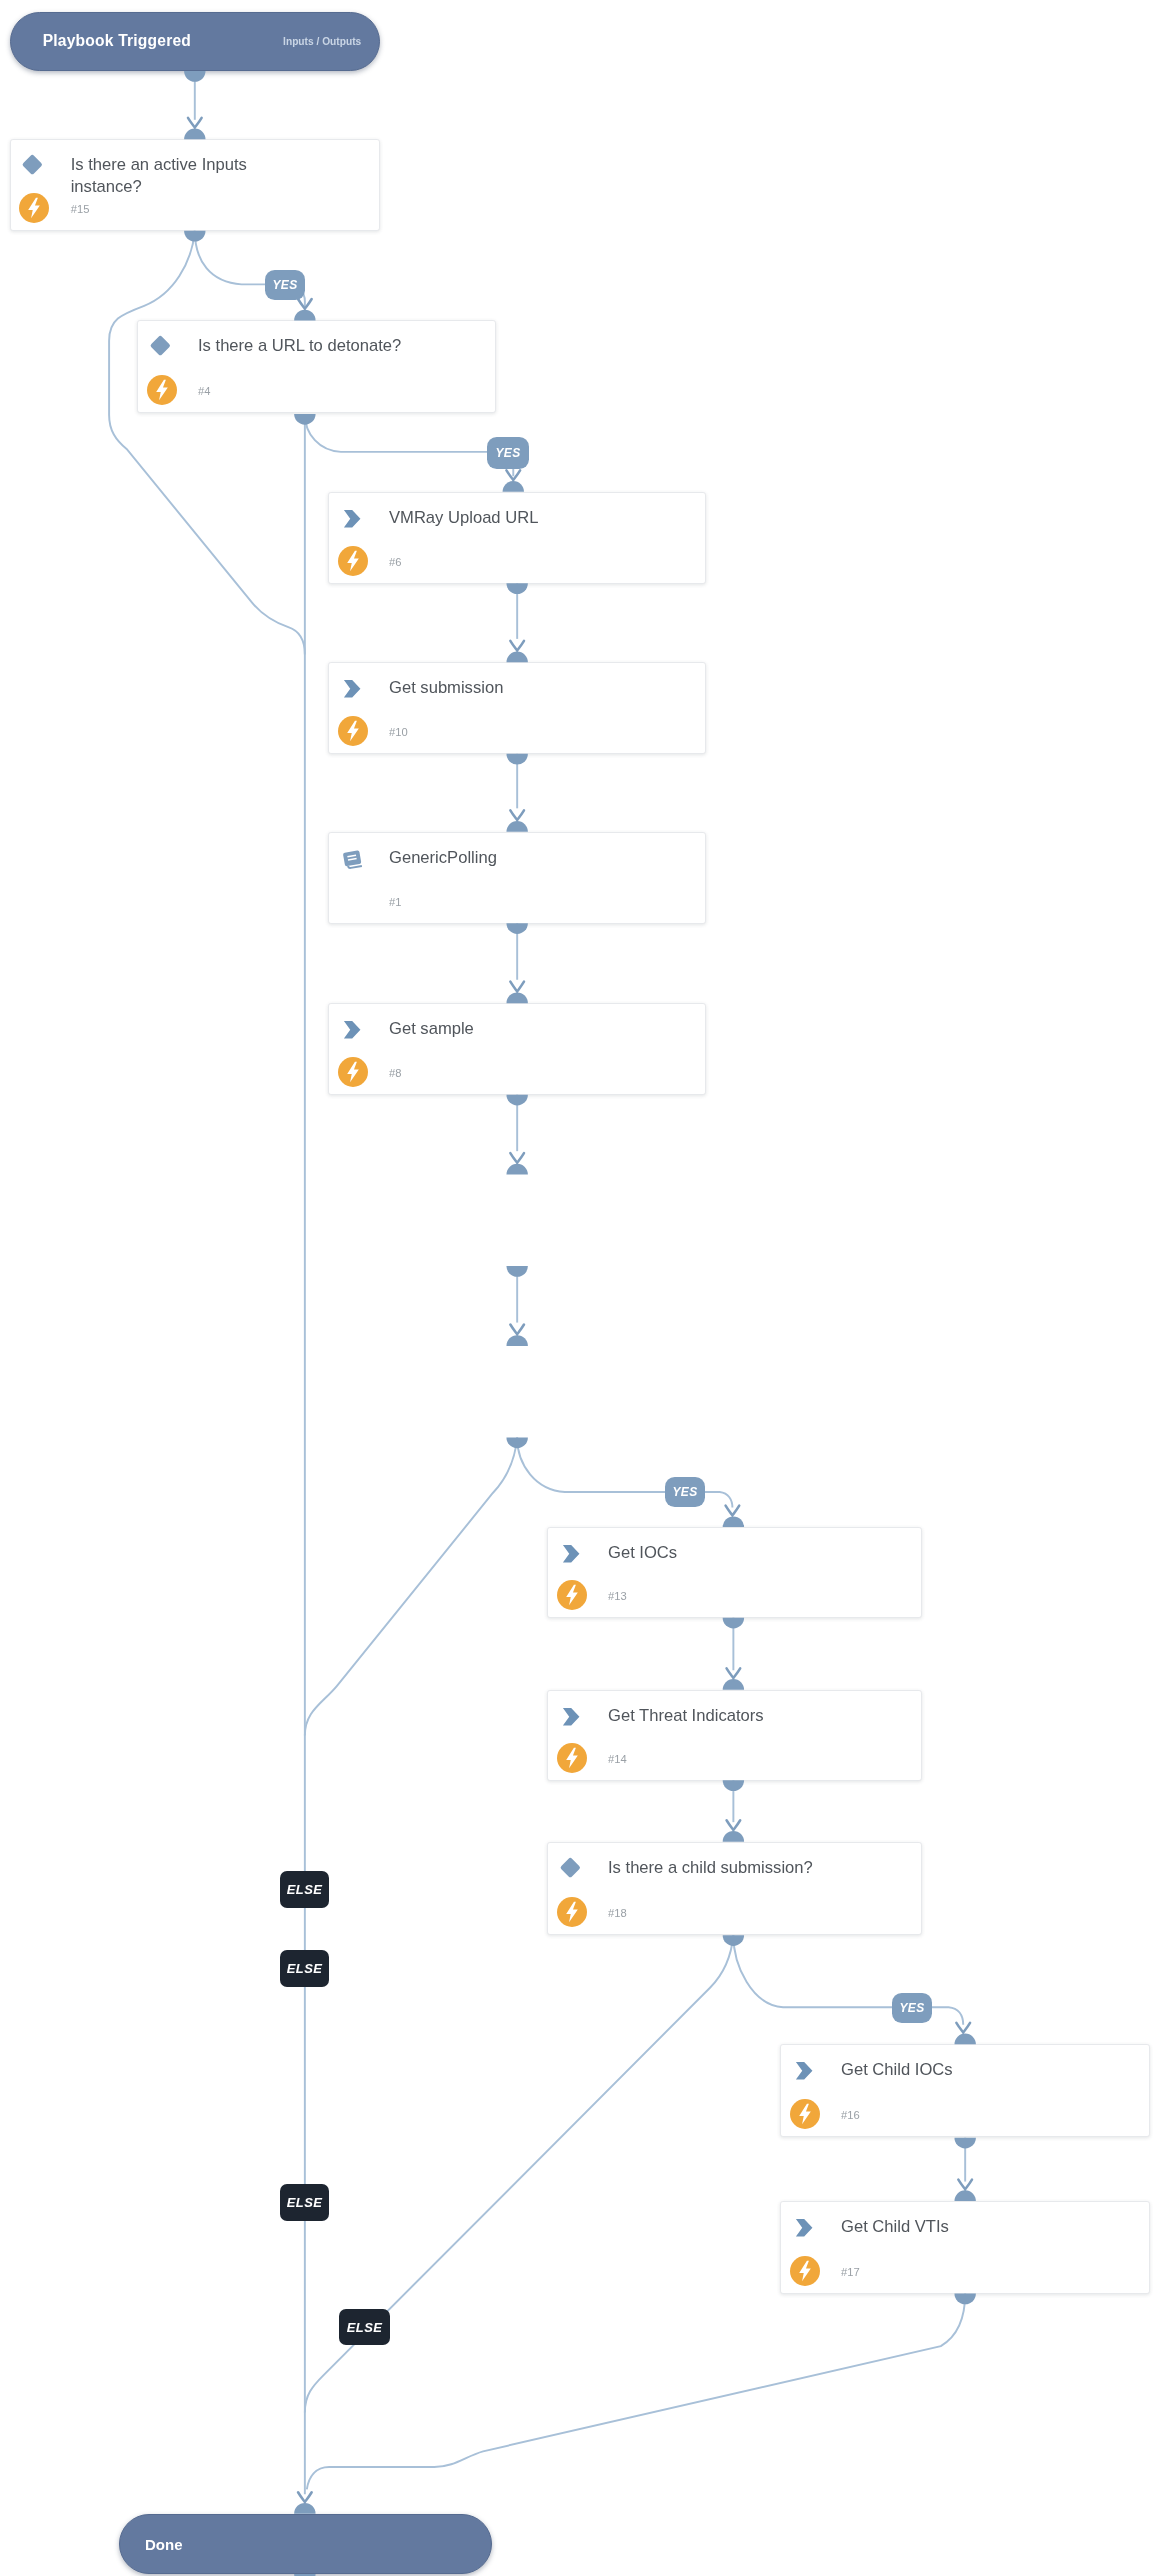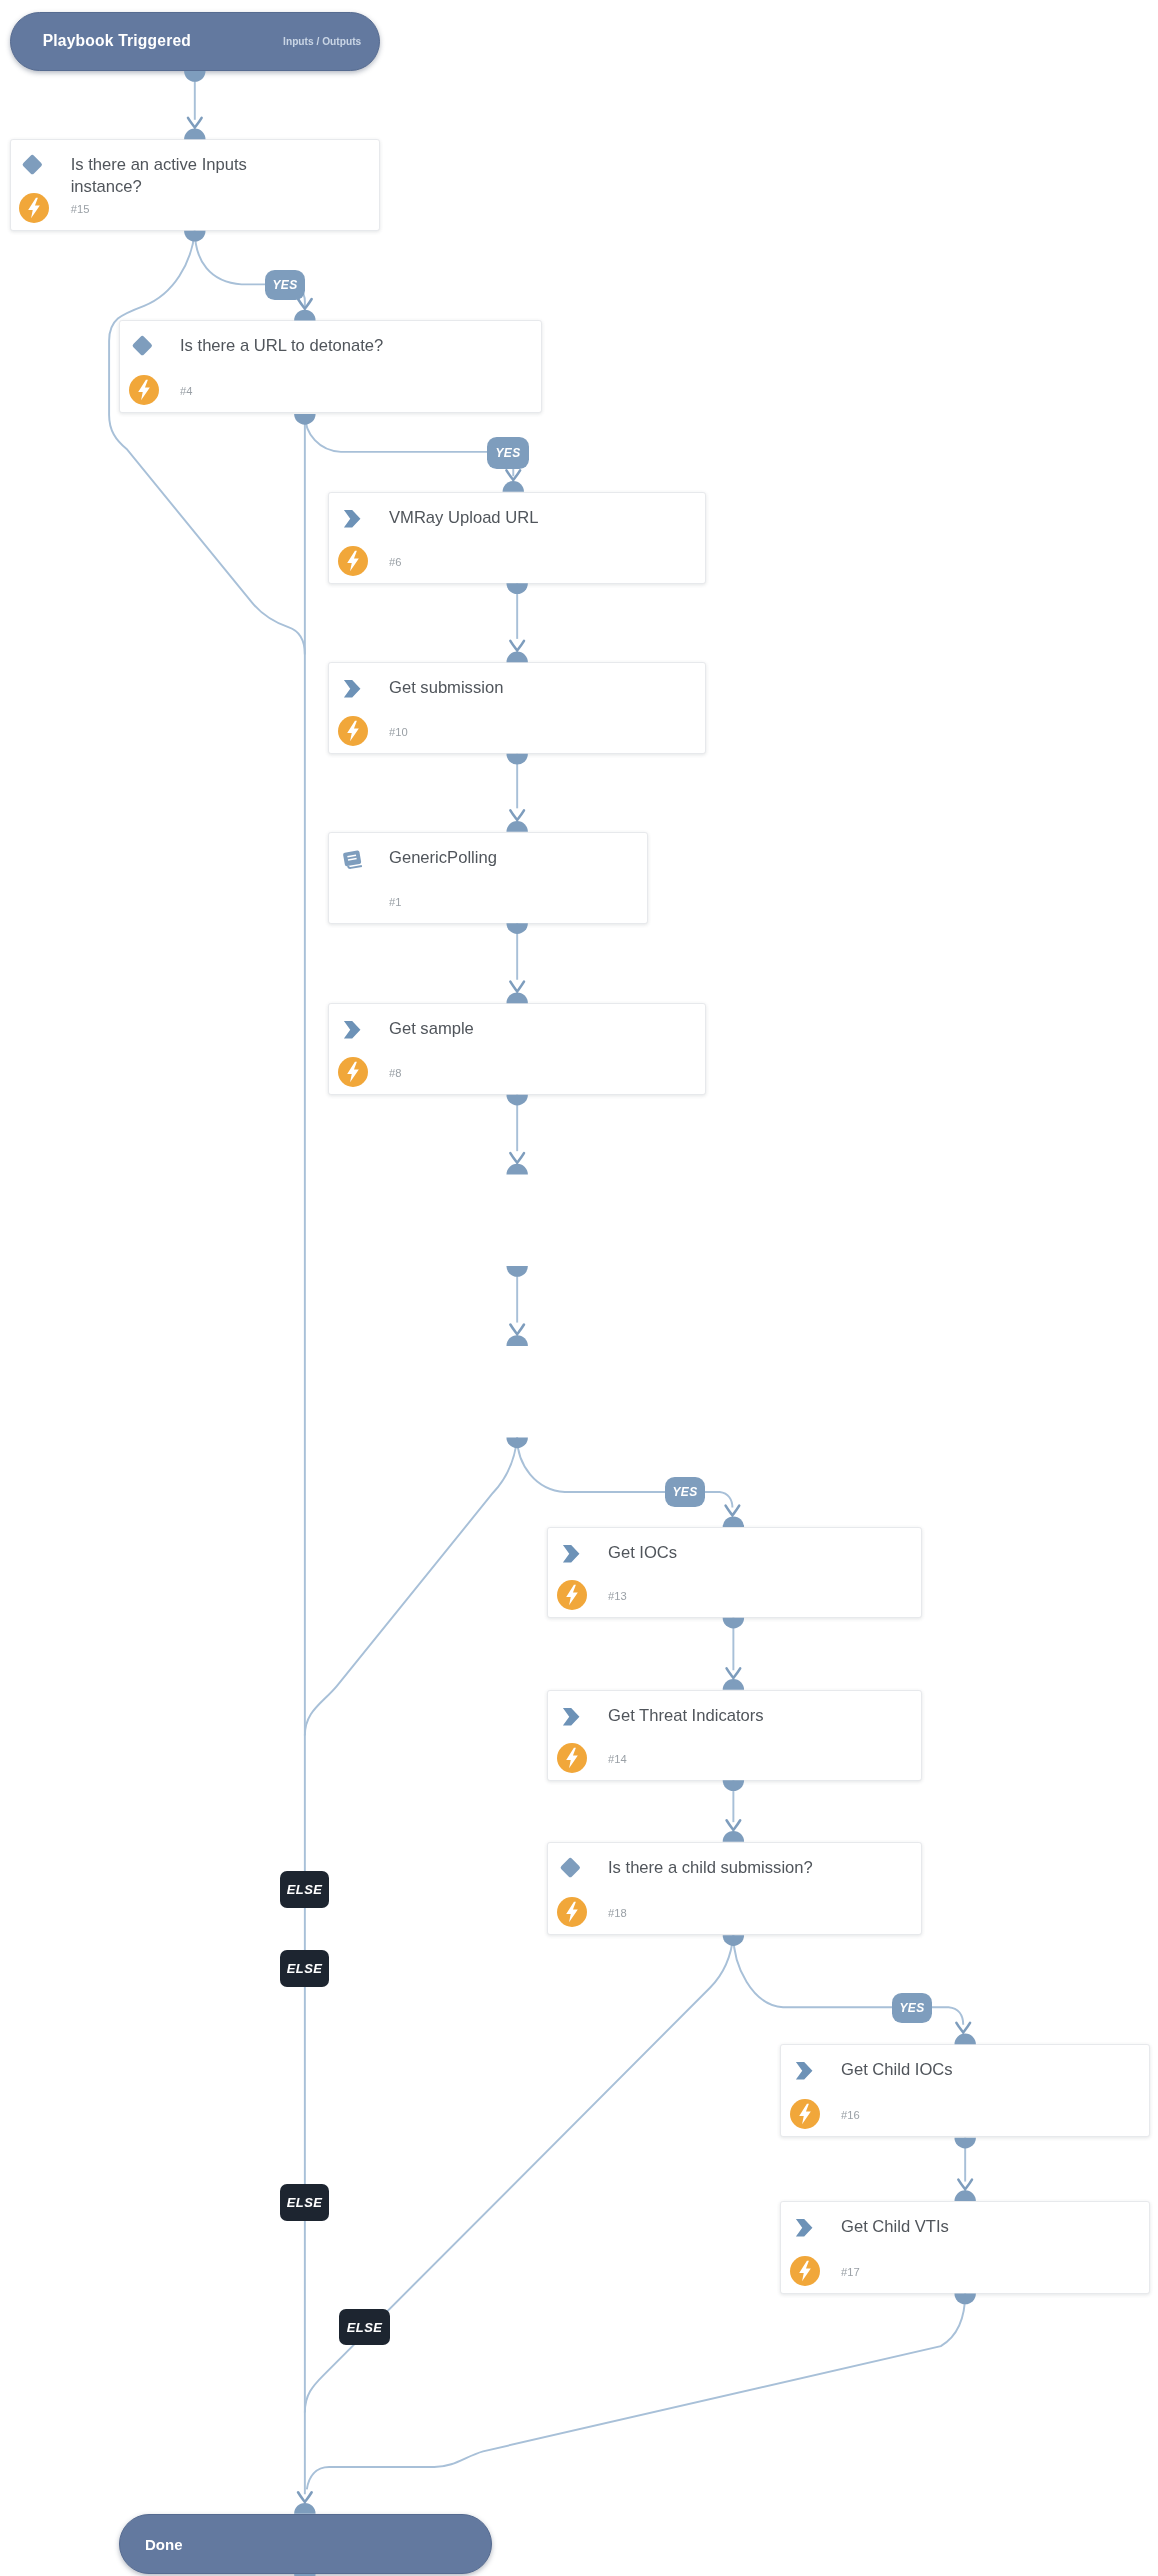--- a/index.html
+++ b/index.html
@@ -129,21 +129,21 @@
       <span>Is there an active Inputs</span>
         <span>instance?</span>
     </div>
     <span class="bolt">
       <svg width="30" height="30" viewBox="0 0 31 31">
           <path d="M17.5,5 L9.5,17.5 L14.2,17.5 L12.5,26 L21.5,12.8 L16.5,12.8 L19.5,5 Z" fill="#ffffff"></path>
         </svg>
     </span>
     <span class="num">#15</span>
   </article>
-    <article class="card" style="left: 119px; top: 320px; width: 423px; height: 93px; padding-left: 27px;">
+    <article class="card" style="left: 137px; top: 320px; width: 359px; height: 93px; padding-left: 27px;">
     <span class="ic ic-condition"></span>
 
     <div class="title">
       <span>Is there a URL to detonate?</span>
     </div>
     <span class="bolt">
       <svg width="30" height="30" viewBox="0 0 31 31">
           <path d="M17.5,5 L9.5,17.5 L14.2,17.5 L12.5,26 L21.5,12.8 L16.5,12.8 L19.5,5 Z" fill="#ffffff"></path>
         </svg>
     </span>
@@ -178,21 +178,21 @@
     <div class="title">
       <span>Get submission</span>
     </div>
     <span class="bolt">
       <svg width="30" height="30" viewBox="0 0 31 31">
           <path d="M17.5,5 L9.5,17.5 L14.2,17.5 L12.5,26 L21.5,12.8 L16.5,12.8 L19.5,5 Z" fill="#ffffff"></path>
         </svg>
     </span>
     <span class="num">#10</span>
   </article>
-    <article class="card" style="left: 328px; top: 832px; width: 320px; height: 92px;">
+    <article class="card" style="left: 328px; top: 832px; width: 378px; height: 92px;">
 
     <span class="ic ic-playbook">
       <svg width="23.4" height="21.4" viewBox="0 0 24 22">
         <g transform="rotate(-10 12 11)">
           <rect x="3" y="3.5" width="17" height="14" rx="2" fill="#7e9dbd"></rect>
           <path d="M6,17.5 C6,19 7,20 8.5,20 L20,20" stroke="#7e9dbd" stroke-width="2" fill="none"></path>
           <line x1="7" y1="8" x2="16" y2="8" stroke="#ffffff" stroke-width="1.6"></line>
           <line x1="7" y1="11.5" x2="16" y2="11.5" stroke="#ffffff" stroke-width="1.6"></line>
         </g>
       </svg>

